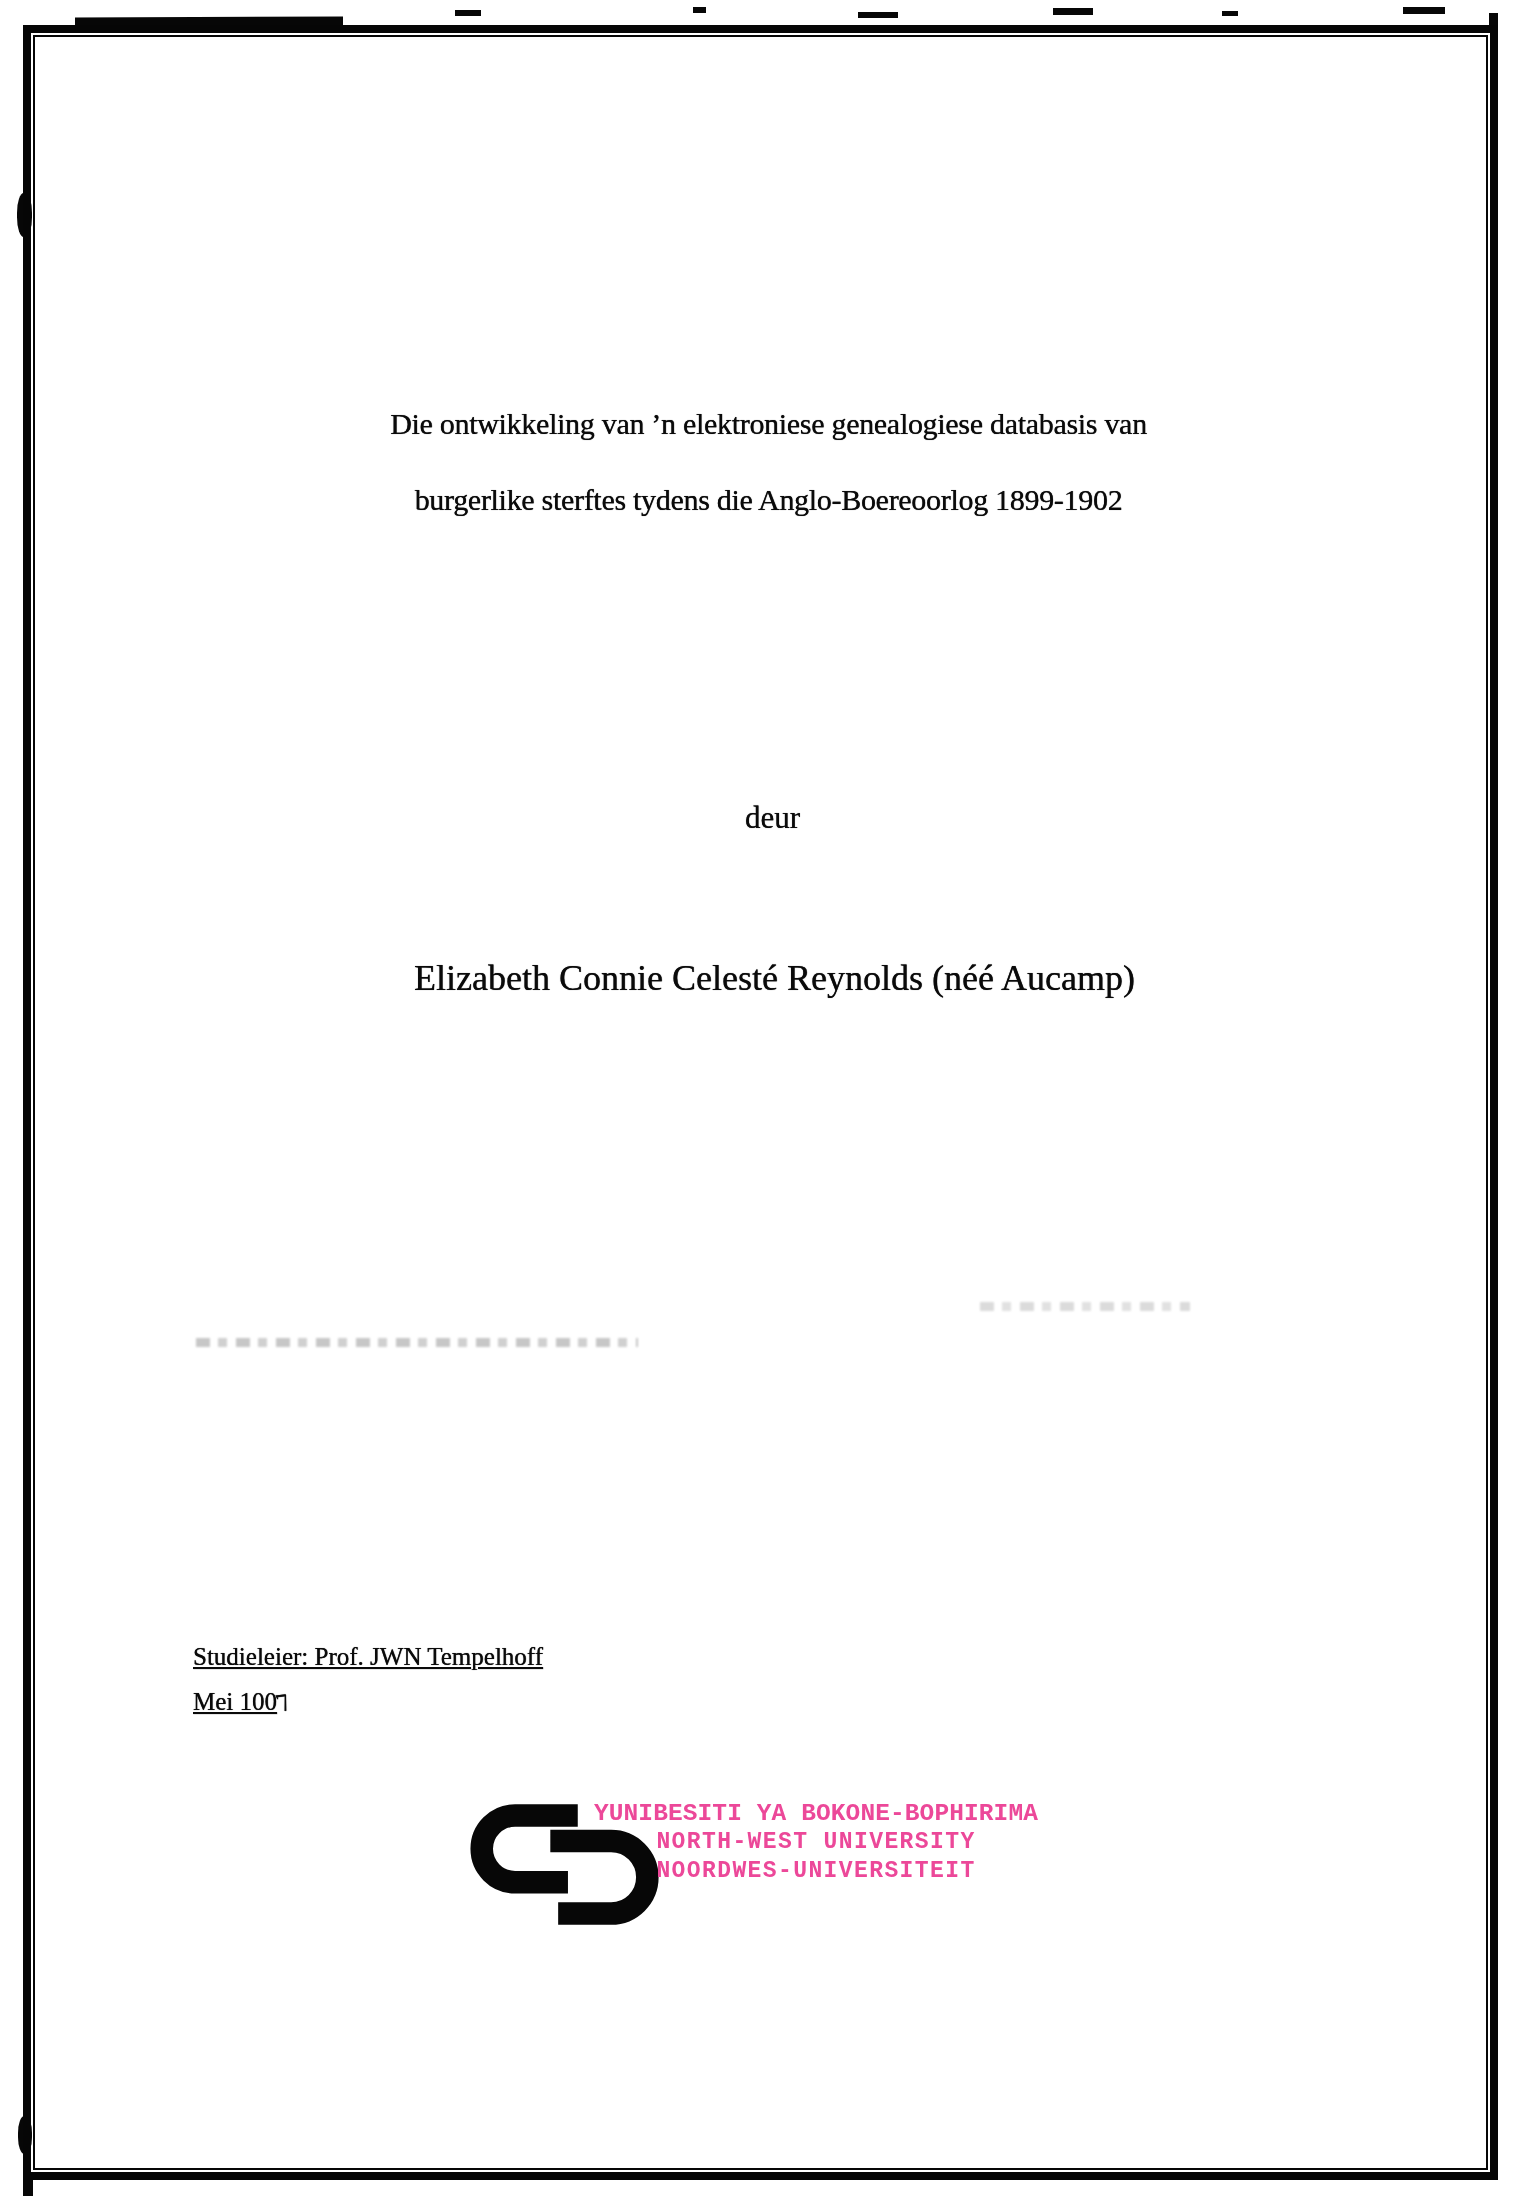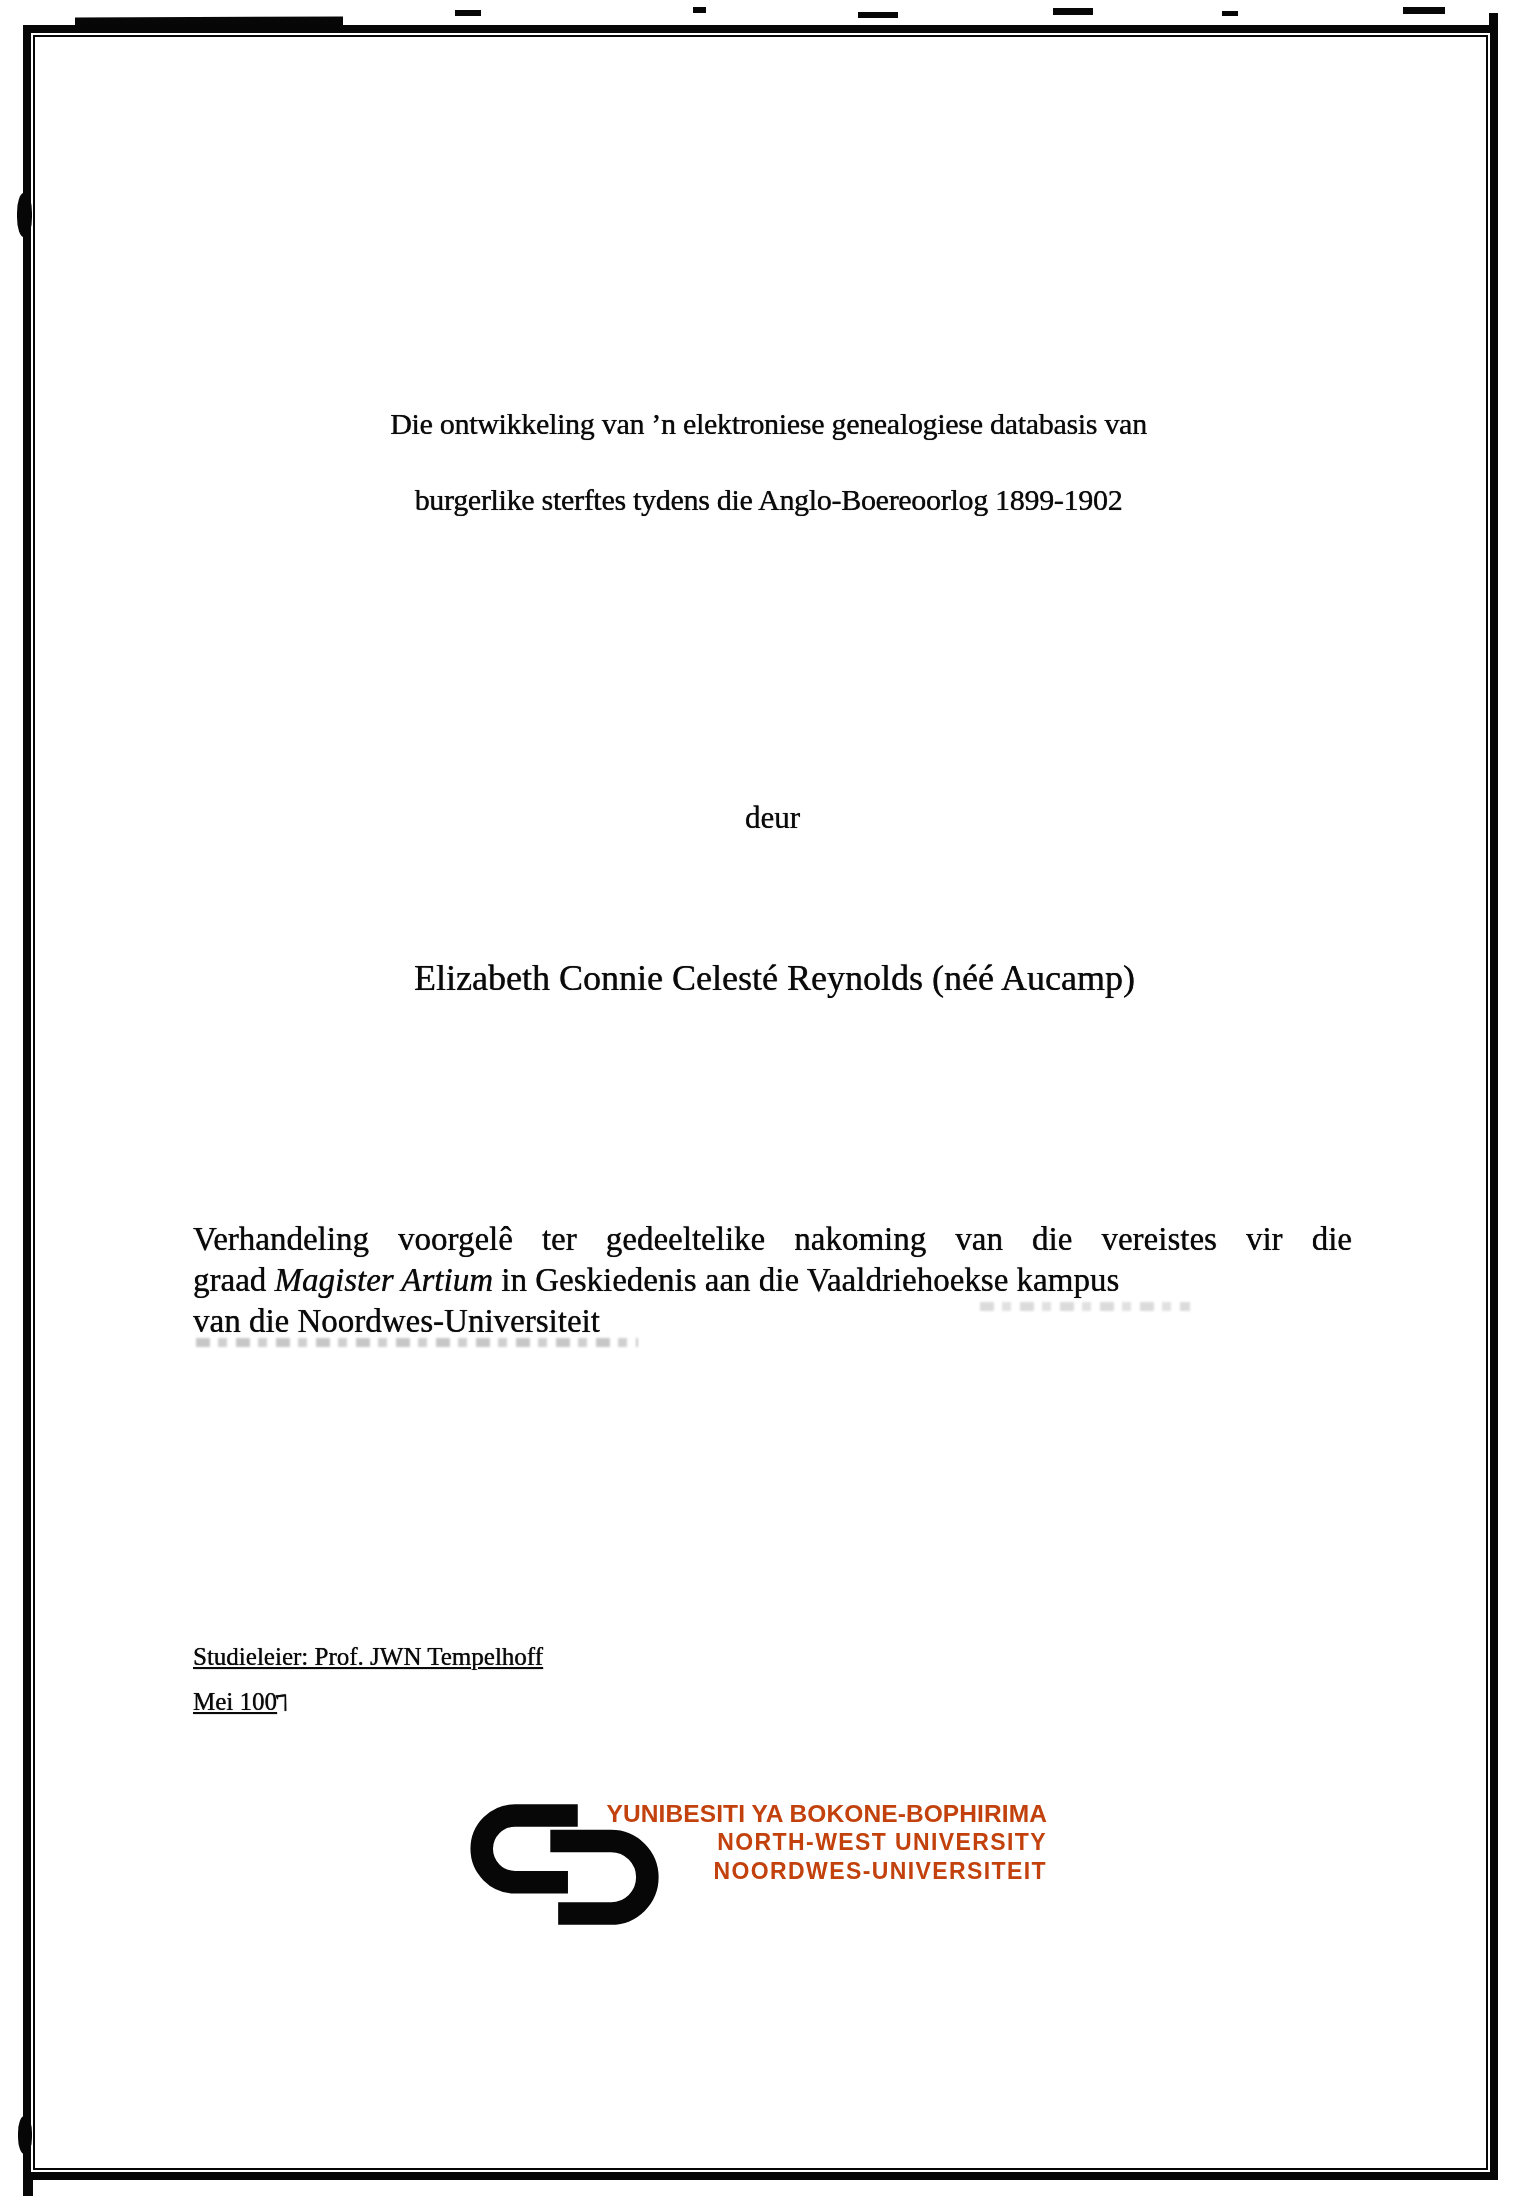--- a/index.html
+++ b/index.html
@@ -36,23 +36,23 @@
 
   .statement { position:absolute; top:1219px; left:193px; width:1159px; font-size:33px; line-height:41px; }
   .just { text-align:justify; text-align-last:justify; white-space:normal; }
   .it { font-style:italic; }
 
   .supervisor { position:absolute; top:1634px; left:193px; font-size:25px; line-height:45px;text-decoration:underline; }
   .seven { display:inline-block; transform:rotate(-7deg) skewX(20deg) translateY(1px); }
 
   .logo-mark { position:absolute; left:468px; top:1804px; width:196px; height:124px; }
   .logo-text {
-    position:absolute; left:585px; top:1799px; width:462px; text-align:right;
-    font-family:Liberation Sans, sans-serif; font-weight:700;
-    font-size:24.5px; line-height:29px; color:#c2410c; white-space:nowrap;
+    position:absolute; left:585px; top:1799px; width:462px; text-align:center;
+    font-family:Liberation Mono, monospace; font-weight:700;
+    font-size:24.5px; line-height:29px; color:#ec4899; white-space:nowrap;
   }
   .nwu2, .nwu3 { letter-spacing:1.4px; font-size:23px; }
   .nwu1 { letter-spacing:0.1px; }
 </style>
 </head>
 <body>
 
 <div class="page">
 
   <div class="spk" style="left:75px;top:17px;width:268px;height:9px;transform:rotate(-0.2deg);"></div>
@@ -73,25 +73,20 @@
 
   <div class="title ink">
     <div>Die ontwikkeling van ’n elektroniese genealogiese databasis van</div>
     <div>burgerlike sterftes tydens die Anglo-Boereoorlog 1899-1902</div>
   </div>
 
   <div class="byline ink">deur</div>
 
   <div class="author ink">Elizabeth Connie Celesté Reynolds (néé Aucamp)</div>
 
-  <div class="statement ink">
-    <div class="just">Verhandeling voorgelê ter gedeeltelike nakoming van die vereistes vir die</div>
-    <div><span>graad </span><span class="it">Magister Artium</span><span> in Geskiedenis aan die Vaaldriehoekse kampus</span></div>
-    <div>van die Noordwes-Universiteit</div>
-  </div>
 
   <div class="bleed" style="top:1338px;left:196px;width:442px;"></div>
   <div class="bleed" style="top:1302px;left:980px;width:210px;opacity:.35;"></div>
 
   <div class="supervisor ink">
     <div>Studieleier: Prof. JWN Tempelhoff</div>
     <div><span>Mei 100</span><span class="seven">7</span></div>
   </div>
 
   <div>

